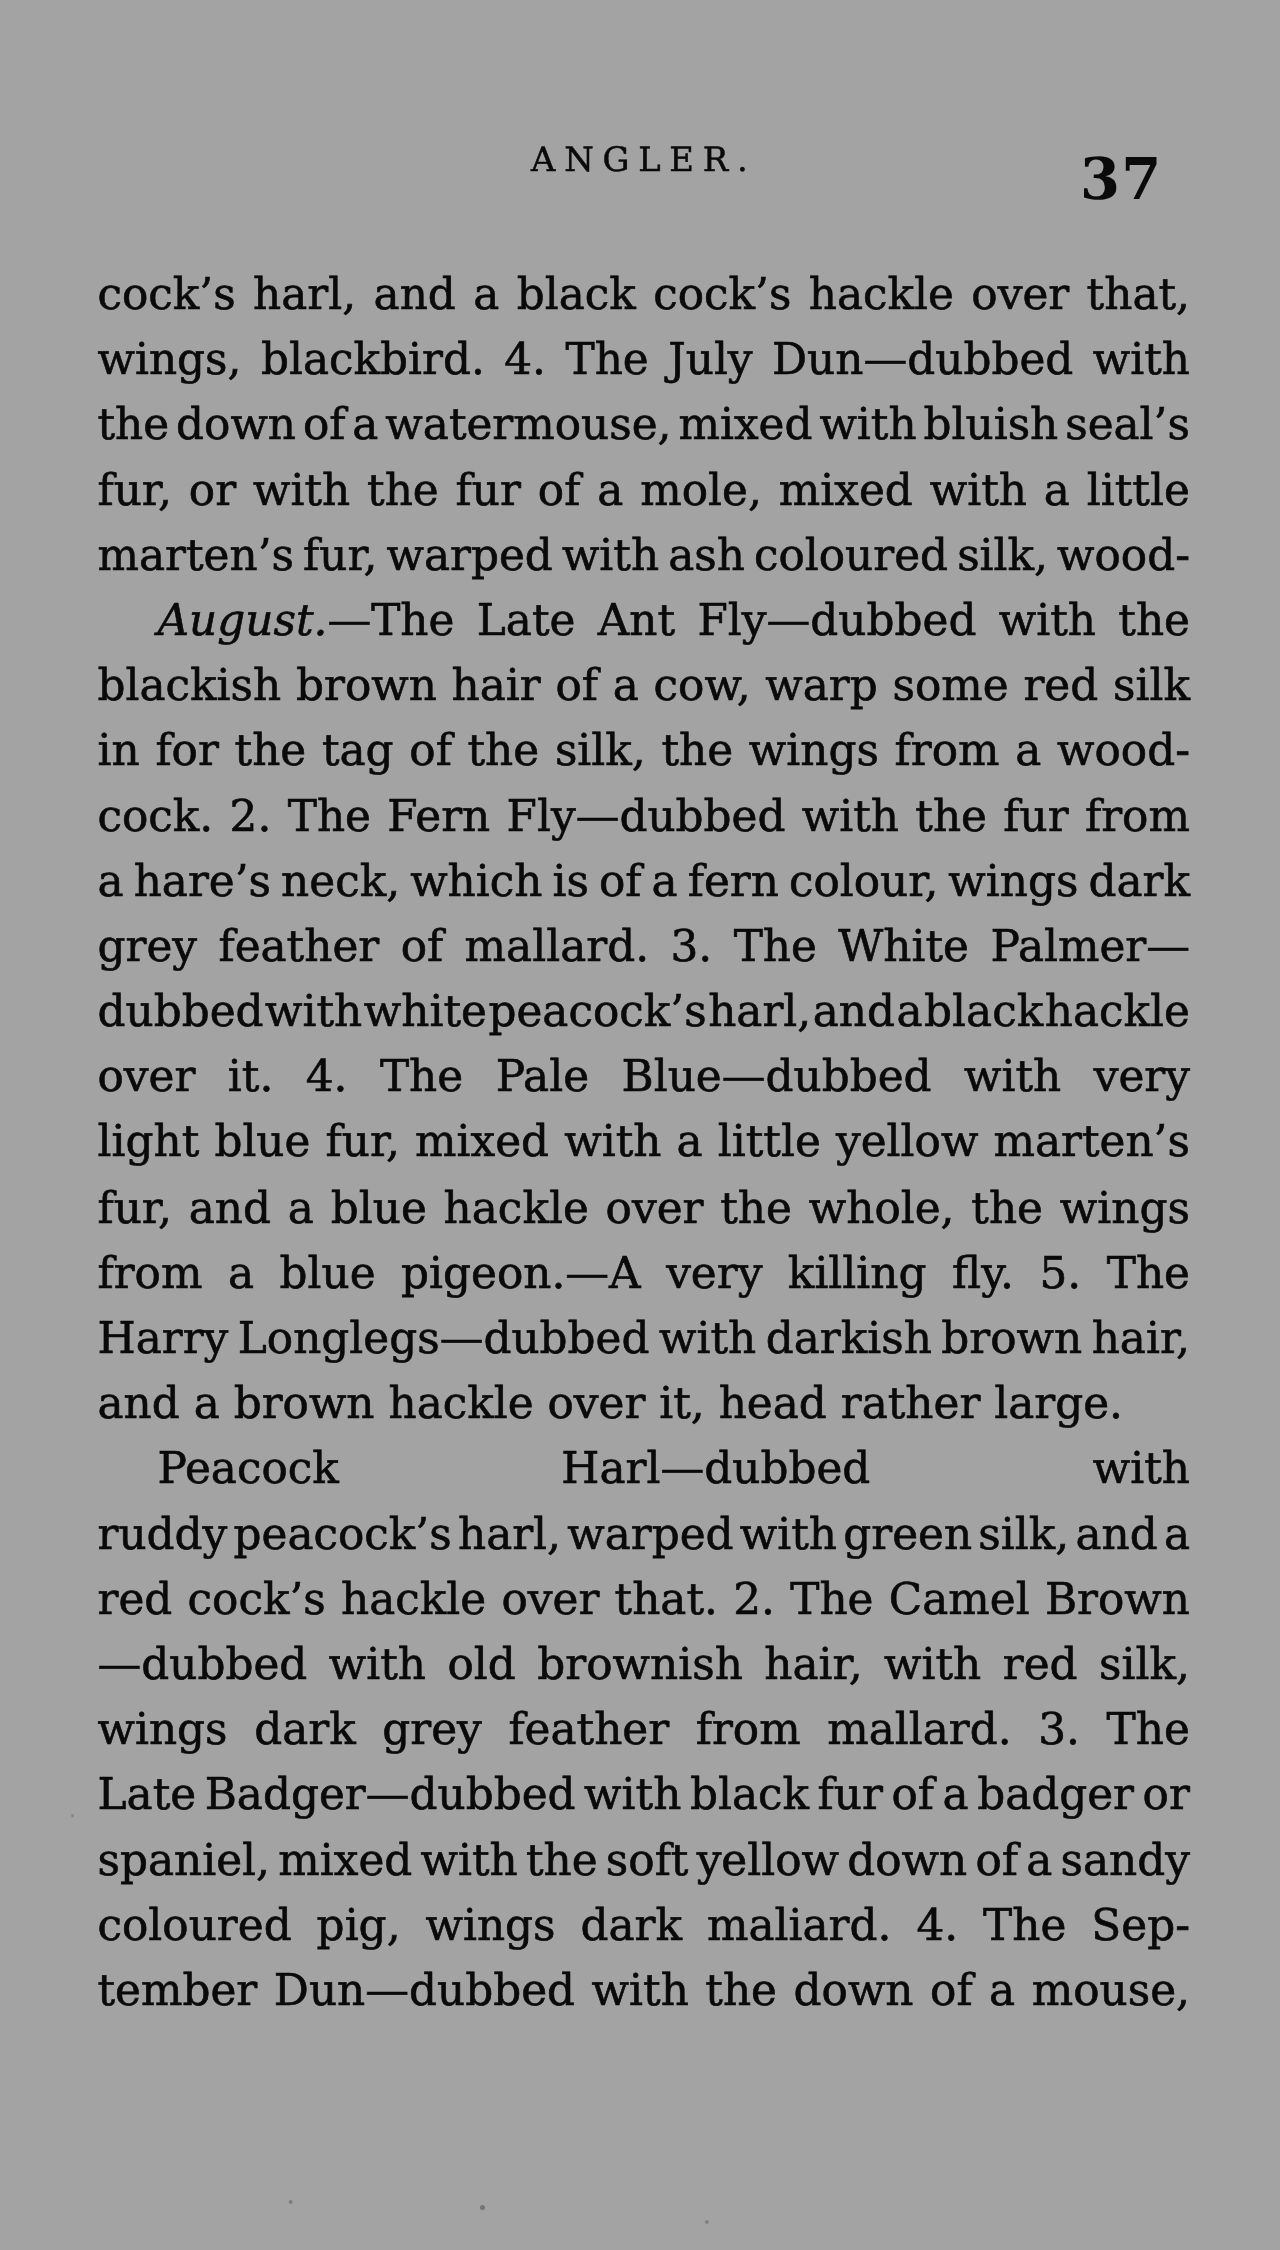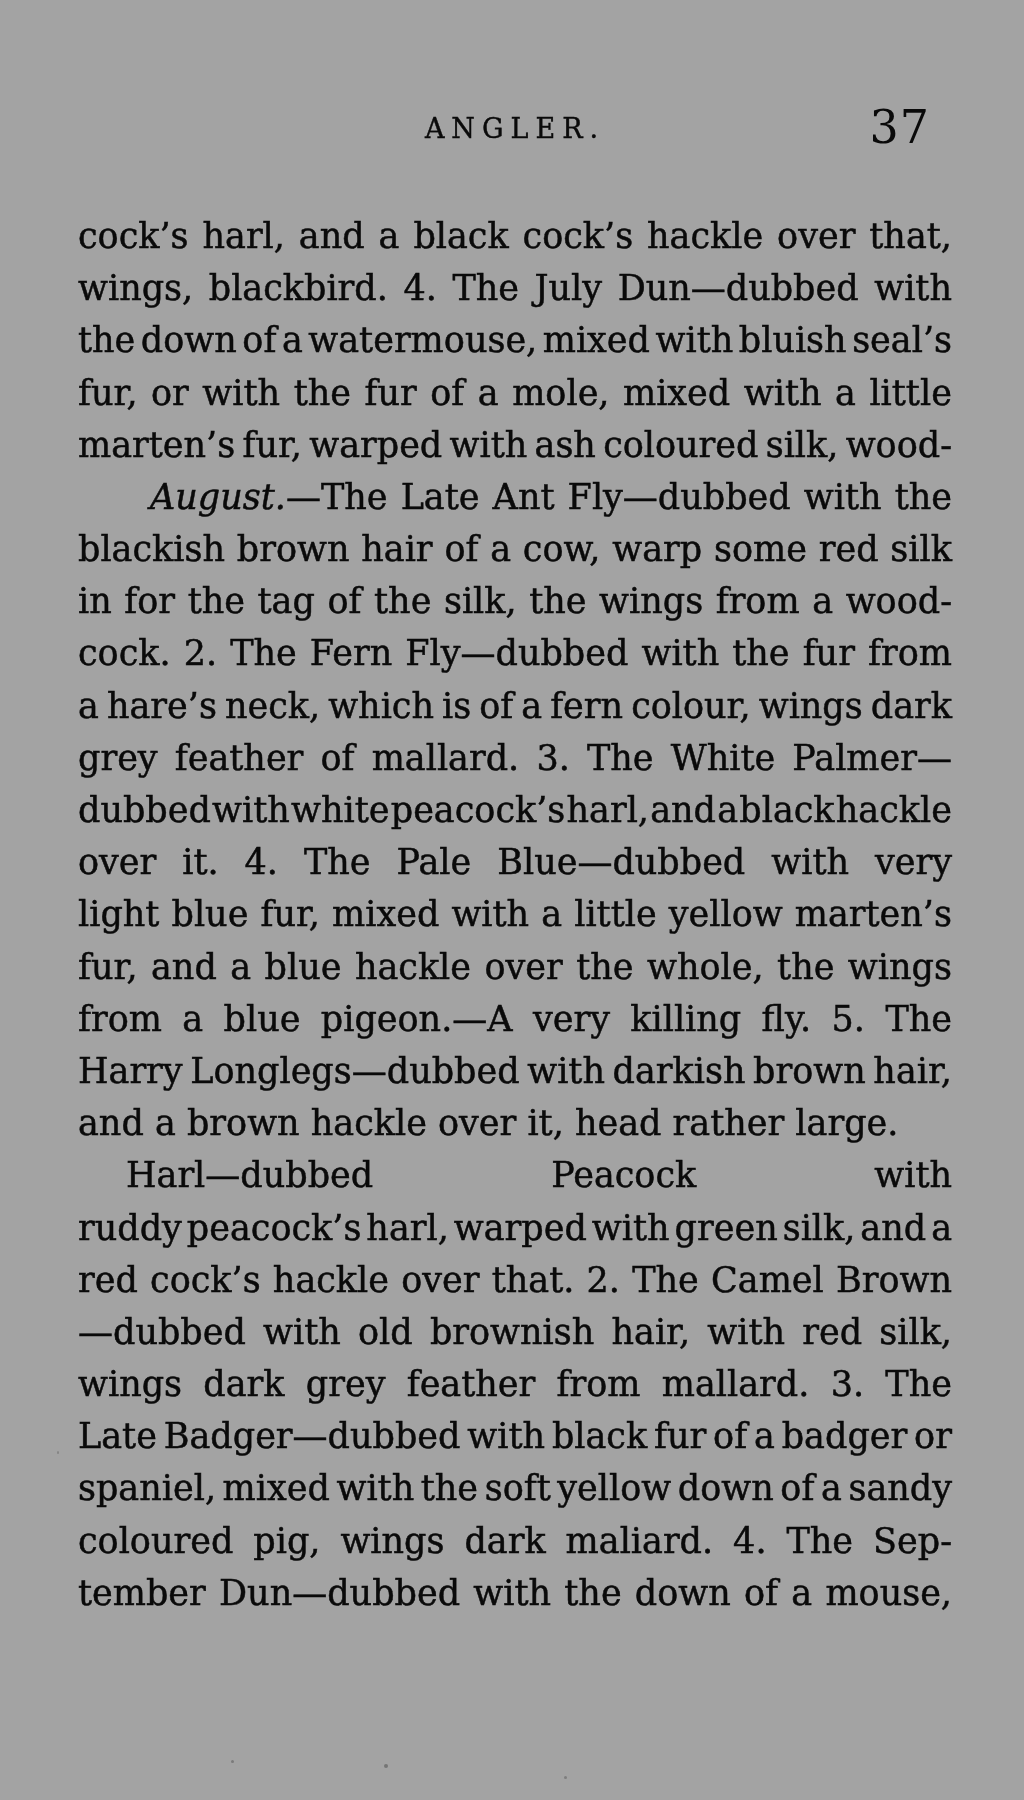--- a/index.html
+++ b/index.html
@@ -19,48 +19,48 @@
     width: 874px;
     height: 45px;
     line-height: 45px;
     text-align: center;
     font-size: 27px;
     letter-spacing: 7px;
     -webkit-text-stroke: 0.4px #0a0a0a;
   }
   .page-number {
     position: absolute;
-    top: 104px;
+    top: 120px;
     right: 94px;
     font-size: 46px;
     line-height: 46px;
-    font-weight: normal;
+    font-weight: bold;
     letter-spacing: 1px;
   }
   .text-block {
     position: absolute;
     top: 210px;
     left: 78px;
     width: 874px;
   }
   .tline {
     height: 52.2px;
     line-height: 52.2px;
     font-size: 35px;
     white-space: nowrap;
     -webkit-text-stroke: 0.5px #0a0a0a;
   }
   .tline.flexj {
     display: flex;
     justify-content: space-between;
-    align-items: flex-end;
+    align-items: flex-start;
   }
   .tline.ind { padding-left: 48px; }
   .w { display: inline-block; }
-  .it { font-style: italic; margin-left: 24px; }
+  .it { font-style: italic; }
   .speck {
     position: absolute;
     background: #666;
     border-radius: 50%;
   }
   .speck.s1 { left: 231px; top: 1760px; width: 3px; height: 3px; opacity: .65; }
   .speck.s2 { left: 384px; top: 1764px; width: 4px; height: 4px; opacity: .75; }
   .speck.s3 { left: 564px; top: 1776px; width: 3px; height: 3px; opacity: .6; }
   .speck.s4 { left: 57px;  top: 1451px; width: 2px; height: 3px; opacity: .5; }
 </style>
@@ -258,22 +258,22 @@
           <span class="w"><span>Longlegs—dubbed</span></span>
           <span class="w"><span>with</span></span>
           <span class="w"><span>darkish</span></span>
           <span class="w"><span>brown</span></span>
           <span class="w"><span>hair,</span></span>
         </div>
         <div class="tline"><span>and a brown hackle over it, head rather large.</span></div>
       </div>
       <div>
         <div class="tline flexj ind">
+          <span class="w"><span>Peacock</span></span>
           <span class="w"><span>Harl—dubbed</span></span>
-          <span class="w"><span>Peacock</span></span>
           <span class="w"><span>with</span></span>
         </div>
         <div class="tline flexj">
           <span class="w"><span>ruddy</span></span>
           <span class="w"><span>peacock’s</span></span>
           <span class="w"><span>harl,</span></span>
           <span class="w"><span>warped</span></span>
           <span class="w"><span>with</span></span>
           <span class="w"><span>green</span></span>
           <span class="w"><span>silk,</span></span>

